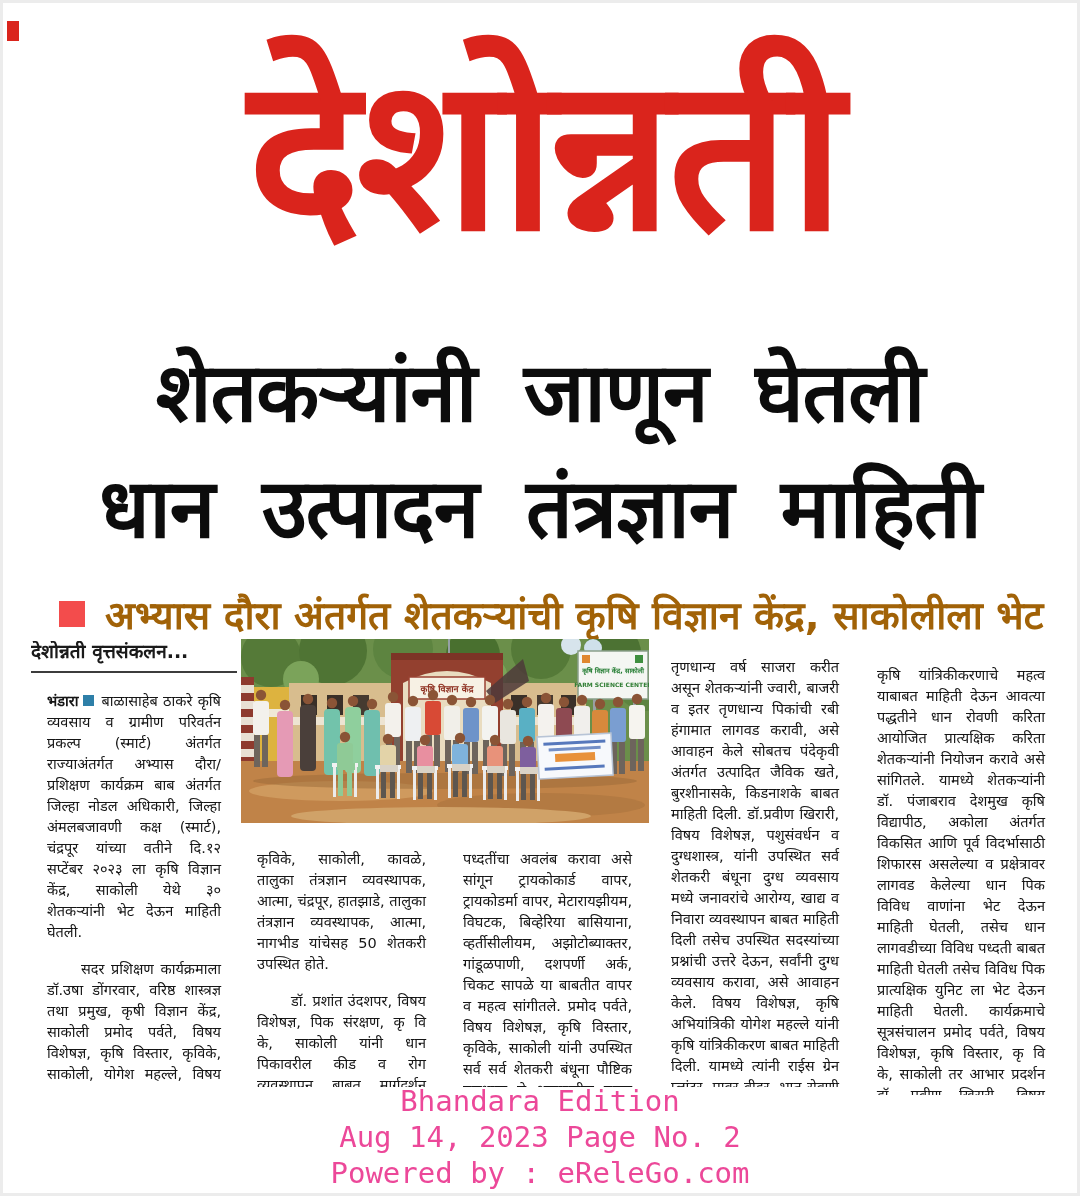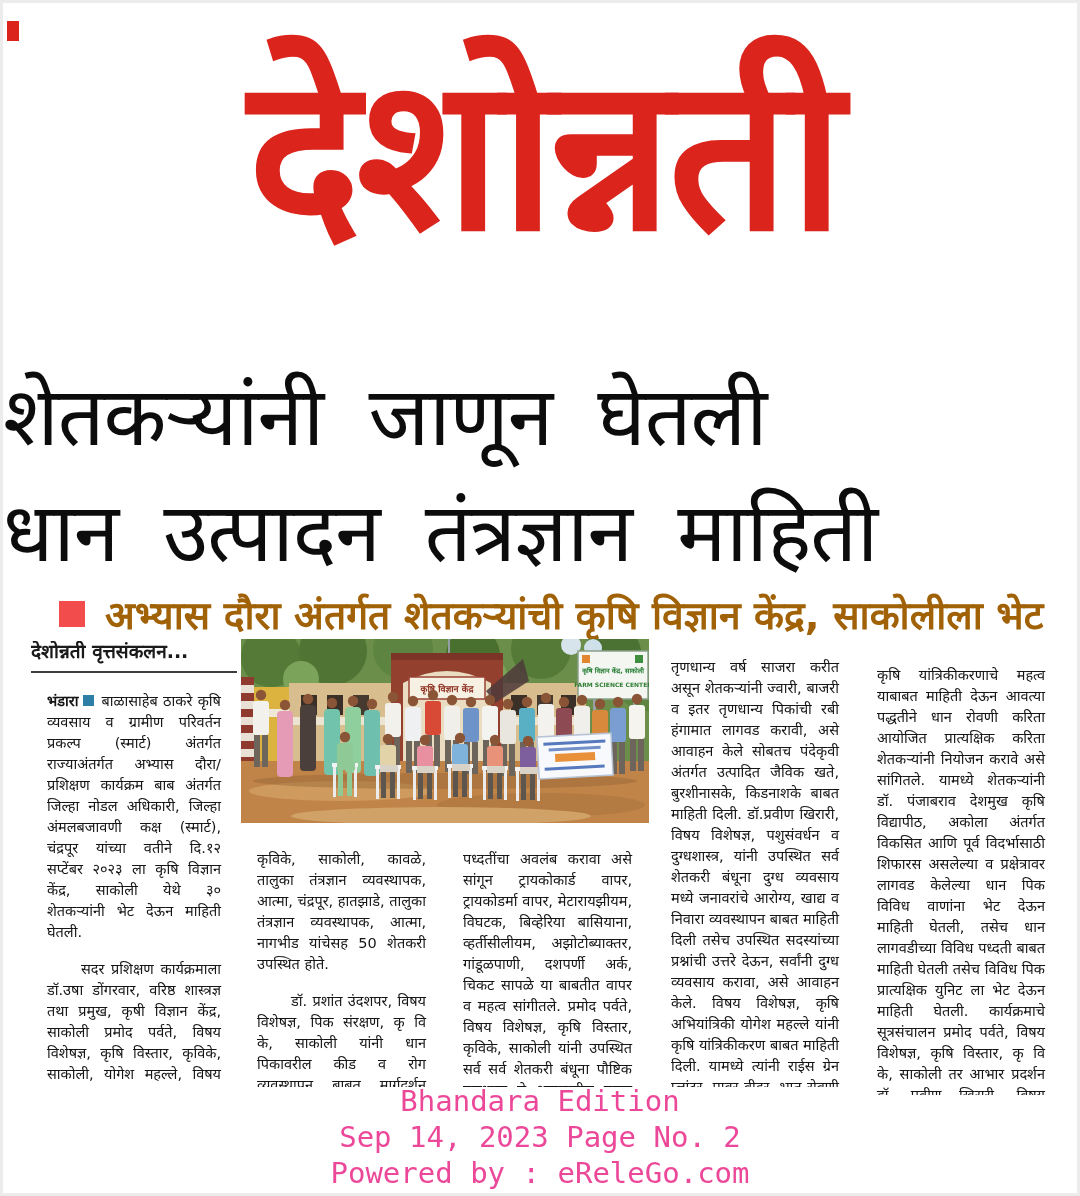--- a/index.html
+++ b/index.html
@@ -11,22 +11,22 @@
   
   .masthead { position:absolute; top:0; left:4px; width:100%; height:348px; }
   .masthead-corner { position:absolute; left:0; top:18px; width:12px; height:20px; background:#da241c; }
   .masthead-title {
     position:absolute; top:-28px; left:50%; transform:translateX(-50%);
     font-size:212px; line-height:360px; font-weight:bold; color:#da241c;
     white-space:nowrap; letter-spacing:-4px;
   }
   
   .headline {
-    position:absolute; top:356px; left:0; width:100%;
-    text-align:left; font-weight:normal; color:#0c0c0c;
+    position:absolute; top:332px; left:0; width:100%;
+    text-align:center; font-weight:bold; color:#0c0c0c;
     font-size:82px; line-height:116px; word-spacing:20px; letter-spacing:-1px;
   }
   
   .subhead {
     position:absolute; top:584px; left:56px; right:30px;
     display:flex; align-items:center; gap:20px;
     font-size:39px; font-weight:bold; color:#a16207; white-space:nowrap;
   }
   .subhead-bullet { flex:0 0 auto; width:26px; height:26px; background:#f34c4c; }
   
@@ -295,17 +295,17 @@
     </div>
 
     <div class="col col5">
       <p class="para">कृषि यांत्रिकीकरणाचे महत्व याबाबत माहिती देऊन आवत्या पद्धतीने धान रोवणी करिता आयोजित प्रात्यक्षिक करिता शेतकऱ्यांनी नियोजन करावे असे सांगितले. यामध्ये शेतकऱ्यांनी डॉ. पंजाबराव देशमुख कृषि विद्यापीठ, अकोला अंतर्गत विकसित आणि पूर्व विदर्भासाठी शिफारस असलेल्या व प्रक्षेत्रावर लागवड केलेल्या धान पिक विविध वाणांना भेट देऊन माहिती घेतली, तसेच धान लागवडीच्या विविध पध्दती बाबत माहिती घेतली तसेच विविध पिक प्रात्यक्षिक युनिट ला भेट देऊन माहिती घेतली. कार्यक्रमाचे सूत्रसंचालन प्रमोद पर्वते, विषय विशेषज्ञ, कृषि विस्तार, कृ वि के, साकोली तर आभार प्रदर्शन डॉ. प्रवीण खिरारी, विषय विशेषज्ञ, पशुसंवर्धन व दुग्धशास्त्र, कृविके, साकोली यांनी केले.</p>
     </div>
 
   </div>
 
   <div class="footer">
     <div>Bhandara Edition</div>
-    <div>Sep 14, 2023 Page No. 2</div>
+    <div>Aug 14, 2023 Page No. 2</div>
     <div>Powered by : eReleGo.com</div>
   </div>
 
 </div>
 
 </body></html>

